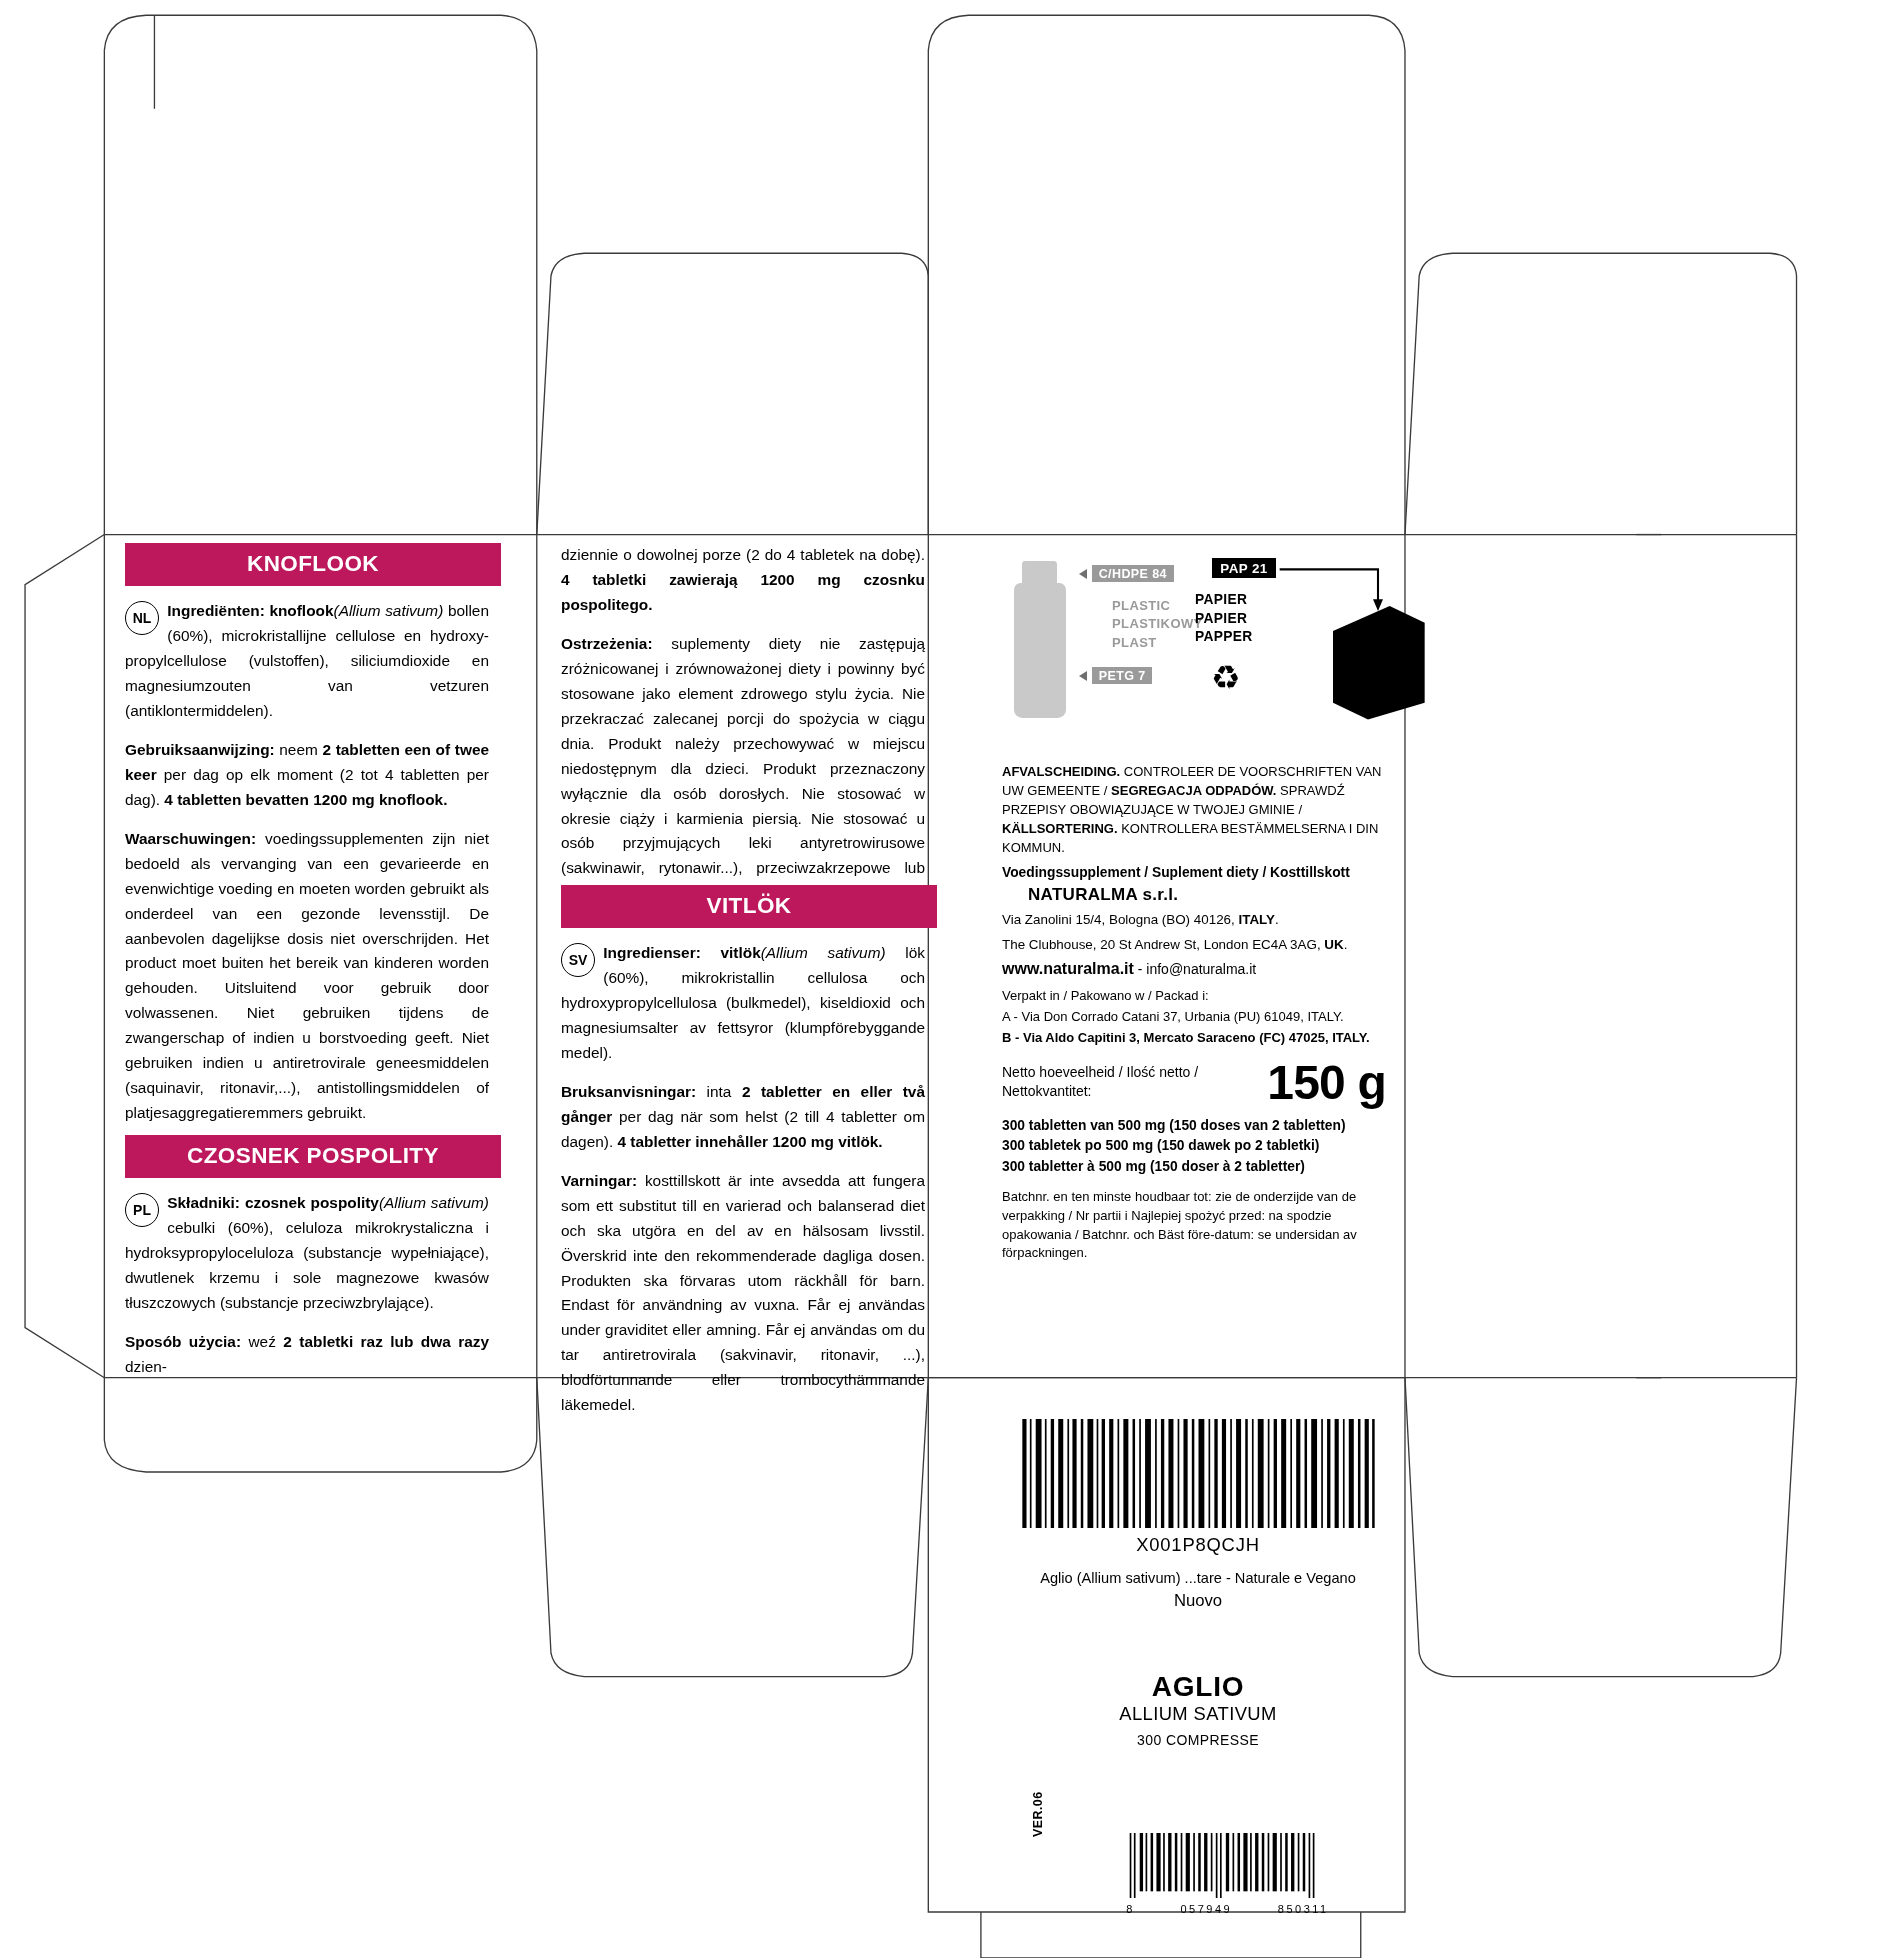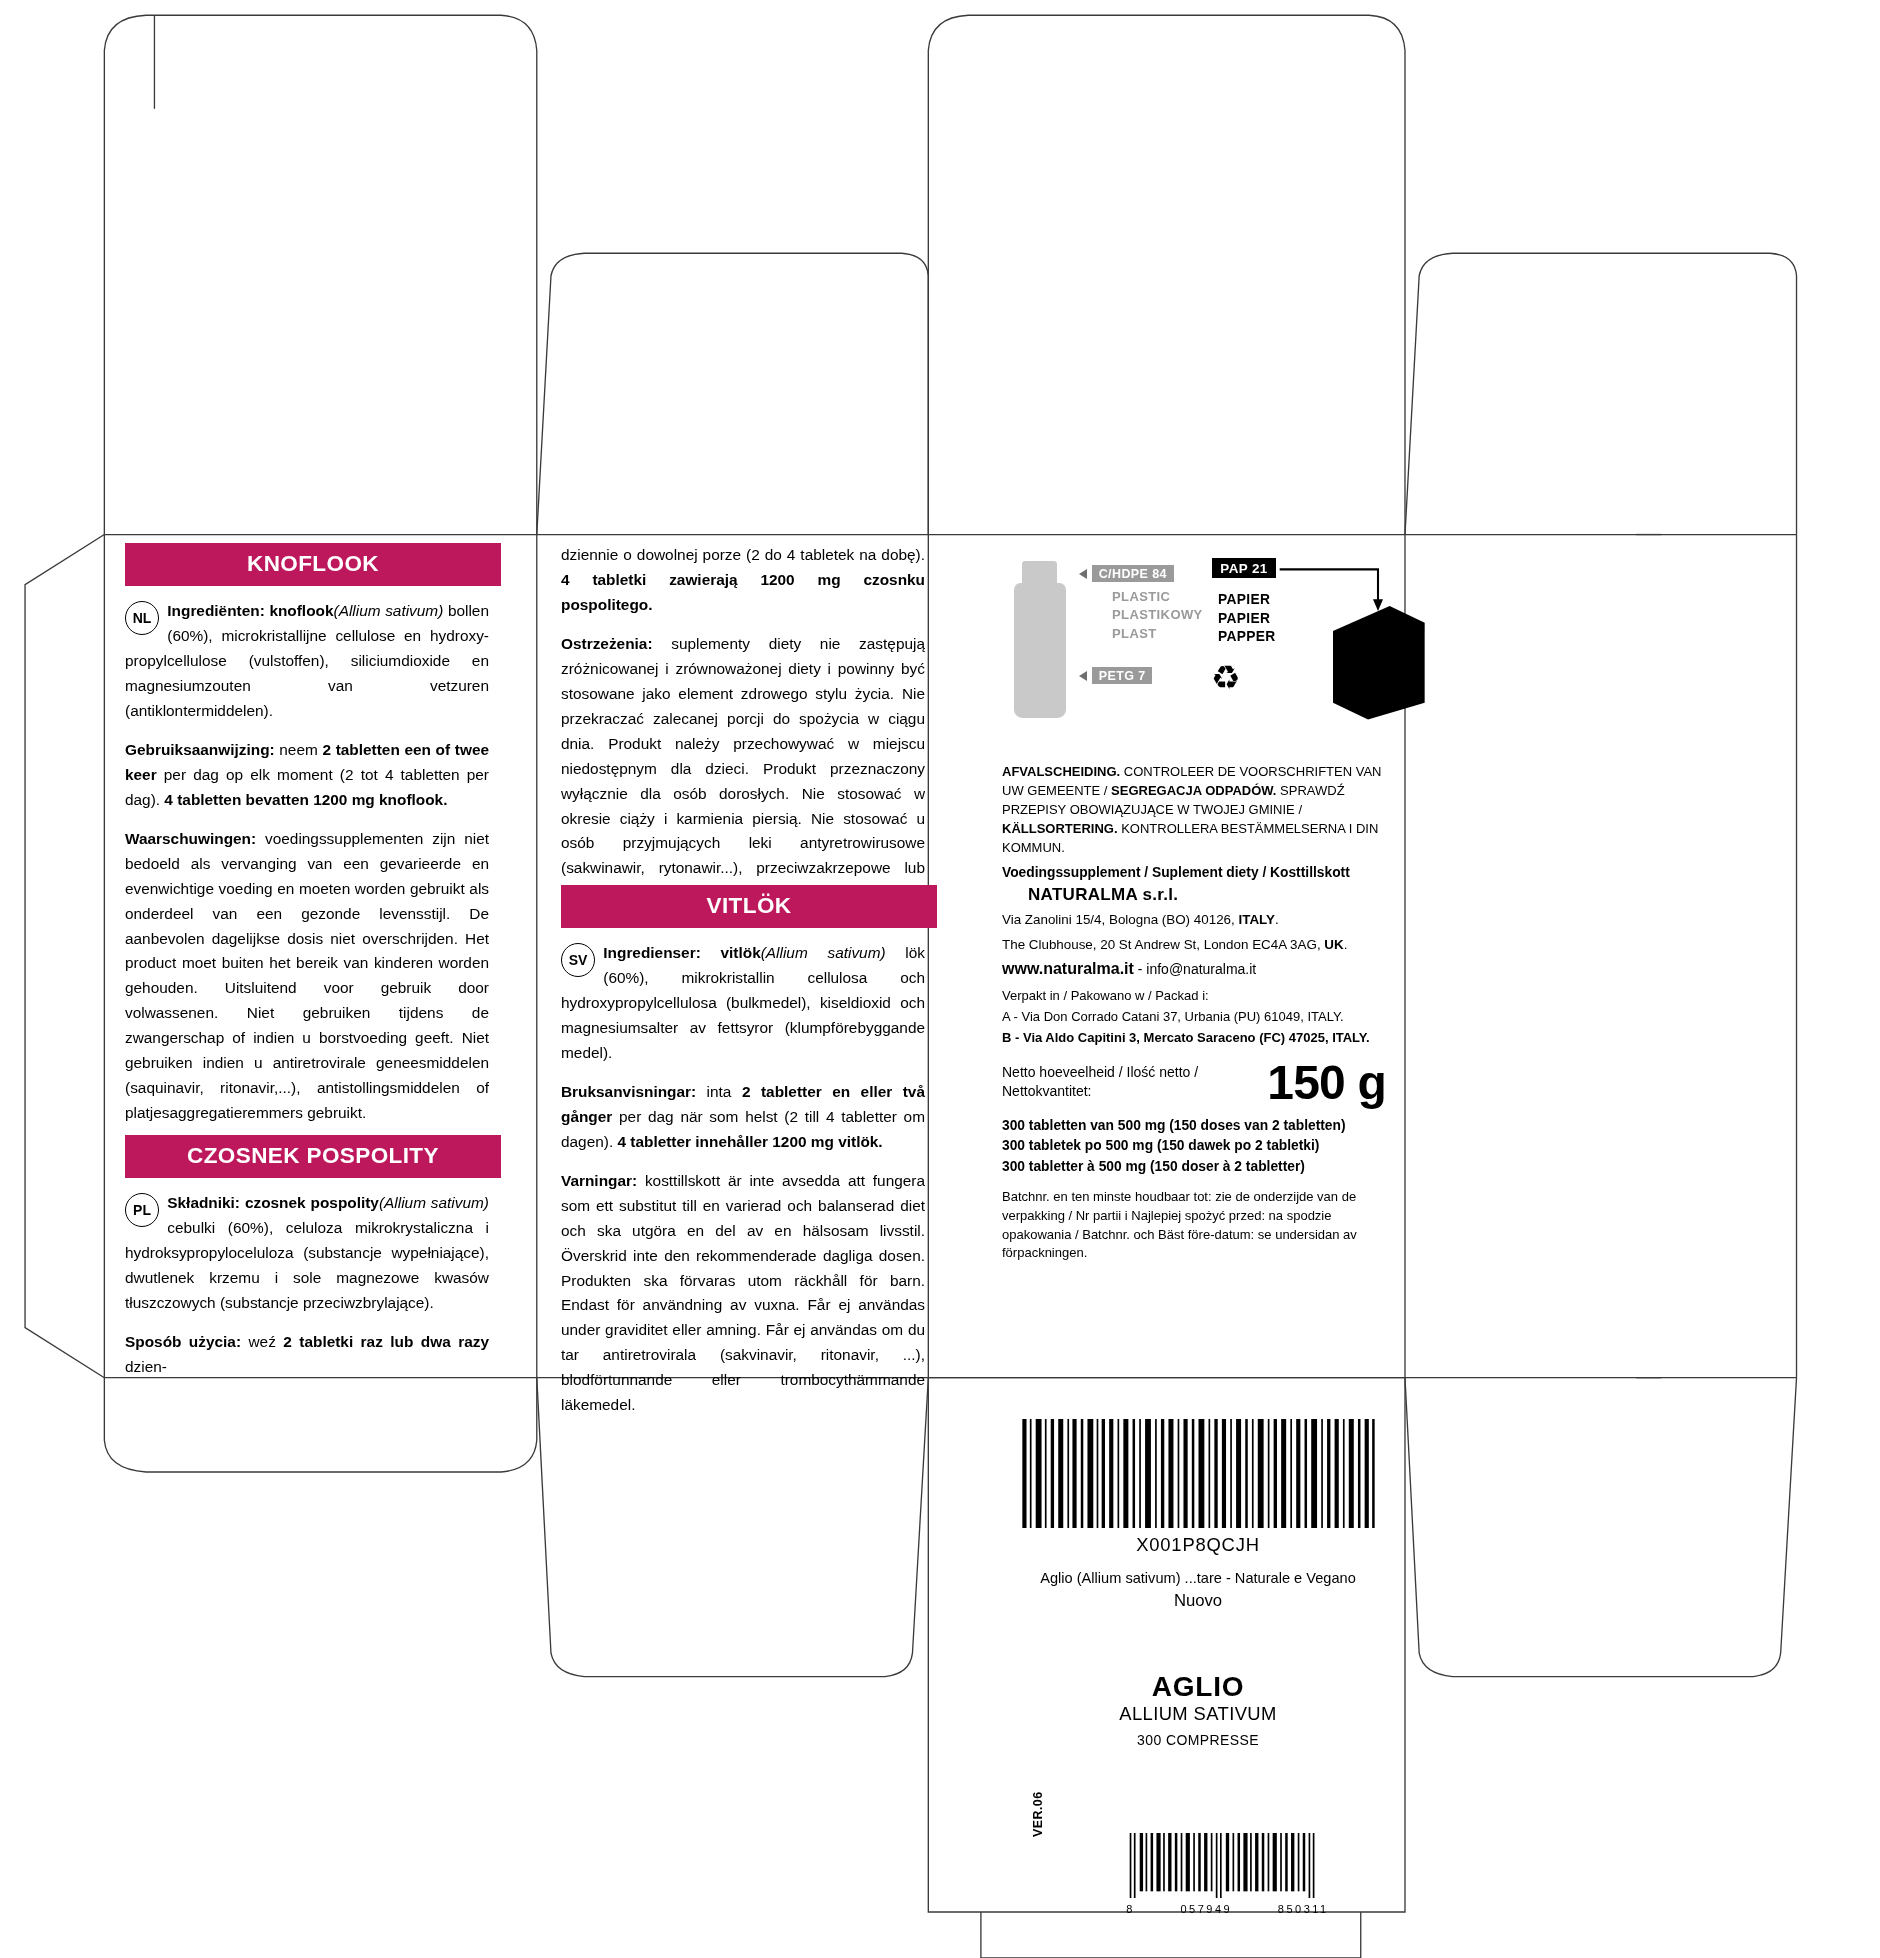--- a/index.html
+++ b/index.html
@@ -31,21 +31,21 @@
   .info-small p{margin:0 0 9.2px 0;}
 
   
   .recyc{position:relative;height:217px;}
   .bottle{position:absolute;left:8.3px;top:18.4px;width:58px;height:159px;}
   .bottle .cap{position:absolute;left:11.7px;top:0;width:35px;height:22px;background:#c9c9c9;border-radius:3.3px 3.3px 0 0;}
   .bottle .body-b{position:absolute;left:3.3px;top:22px;width:52px;height:135px;background:#c9c9c9;border-radius:6.7px 6.7px 8.3px 8.3px;}
   .tagrow{position:absolute;display:flex;align-items:center;gap:5px;}
   .arrow-l{width:0;height:0;border-top:5.8px solid transparent;border-bottom:5.8px solid transparent;border-right:8.3px solid #6f6f6f;}
   .tag-grey{background:#9a9a9a;color:#fff;font-size:12.5px;font-weight:bold;padding:1.7px 6.7px;letter-spacing:0.4px;}
-  .matlist{position:absolute;left:110px;top:45px;color:#9a9a9a;font-size:13px;font-weight:bold;line-height:1.42;letter-spacing:0.4px;}
+  .matlist{position:absolute;left:110px;top:54px;color:#9a9a9a;font-size:13px;font-weight:bold;line-height:1.42;letter-spacing:0.4px;}
   .pap-tag{background:#000;color:#fff;font-size:13.4px;font-weight:bold;padding:2.5px 8.3px;letter-spacing:0.4px;display:inline-block;}
   .paperwords{font-size:13.8px;font-weight:bold;line-height:1.35;letter-spacing:0.3px;}
   .mobius{position:absolute;font-size:33px;color:#000;}
 
   .addr{font-size:13.4px;line-height:1.5;}
   .addr p{margin:0 0 5px 0;}
   .brand{font-size:17px;font-weight:bold;letter-spacing:0.3px;margin-left:26px;}
   .web{font-size:16px;font-weight:bold;}
   .netbig{font-size:48px;font-weight:bold;letter-spacing:-0.8px;}
 
@@ -181,21 +181,21 @@
       <span class="tag-grey">PETG 7</span>
     </div>
 
     <div style="position:absolute;left:210px;top:15px;">
       <span class="pap-tag">PAP 21</span>
     </div>
     <svg style="position:absolute;left:276px;top:18.4px;" width="125" height="50" viewBox="0 0 150 60">
       <path d="M2 10 L120 10 L120 52" stroke="#000" stroke-width="2.5" fill="none"></path>
       <path d="M120 60 L114 46 L126 46 Z" fill="#000"></path>
     </svg>
-    <div class="paperwords" style="position:absolute;left:216px;top:48px;">
+    <div class="paperwords" style="position:absolute;left:193px;top:48px;">
       <div>PAPIER</div>
       <div>PAPIER</div>
       <div>PAPPER</div>
     </div>
     <svg style="position:absolute;left:326px;top:58px;" width="100" height="121" viewBox="0 0 120 145">
       <polygon points="6,36 74,6 116,26 116,122 48,142 6,122" fill="#000"></polygon>
     </svg>
     <div class="mobius" style="left:209px;top:115px;">♻</div>
   </div>
 

